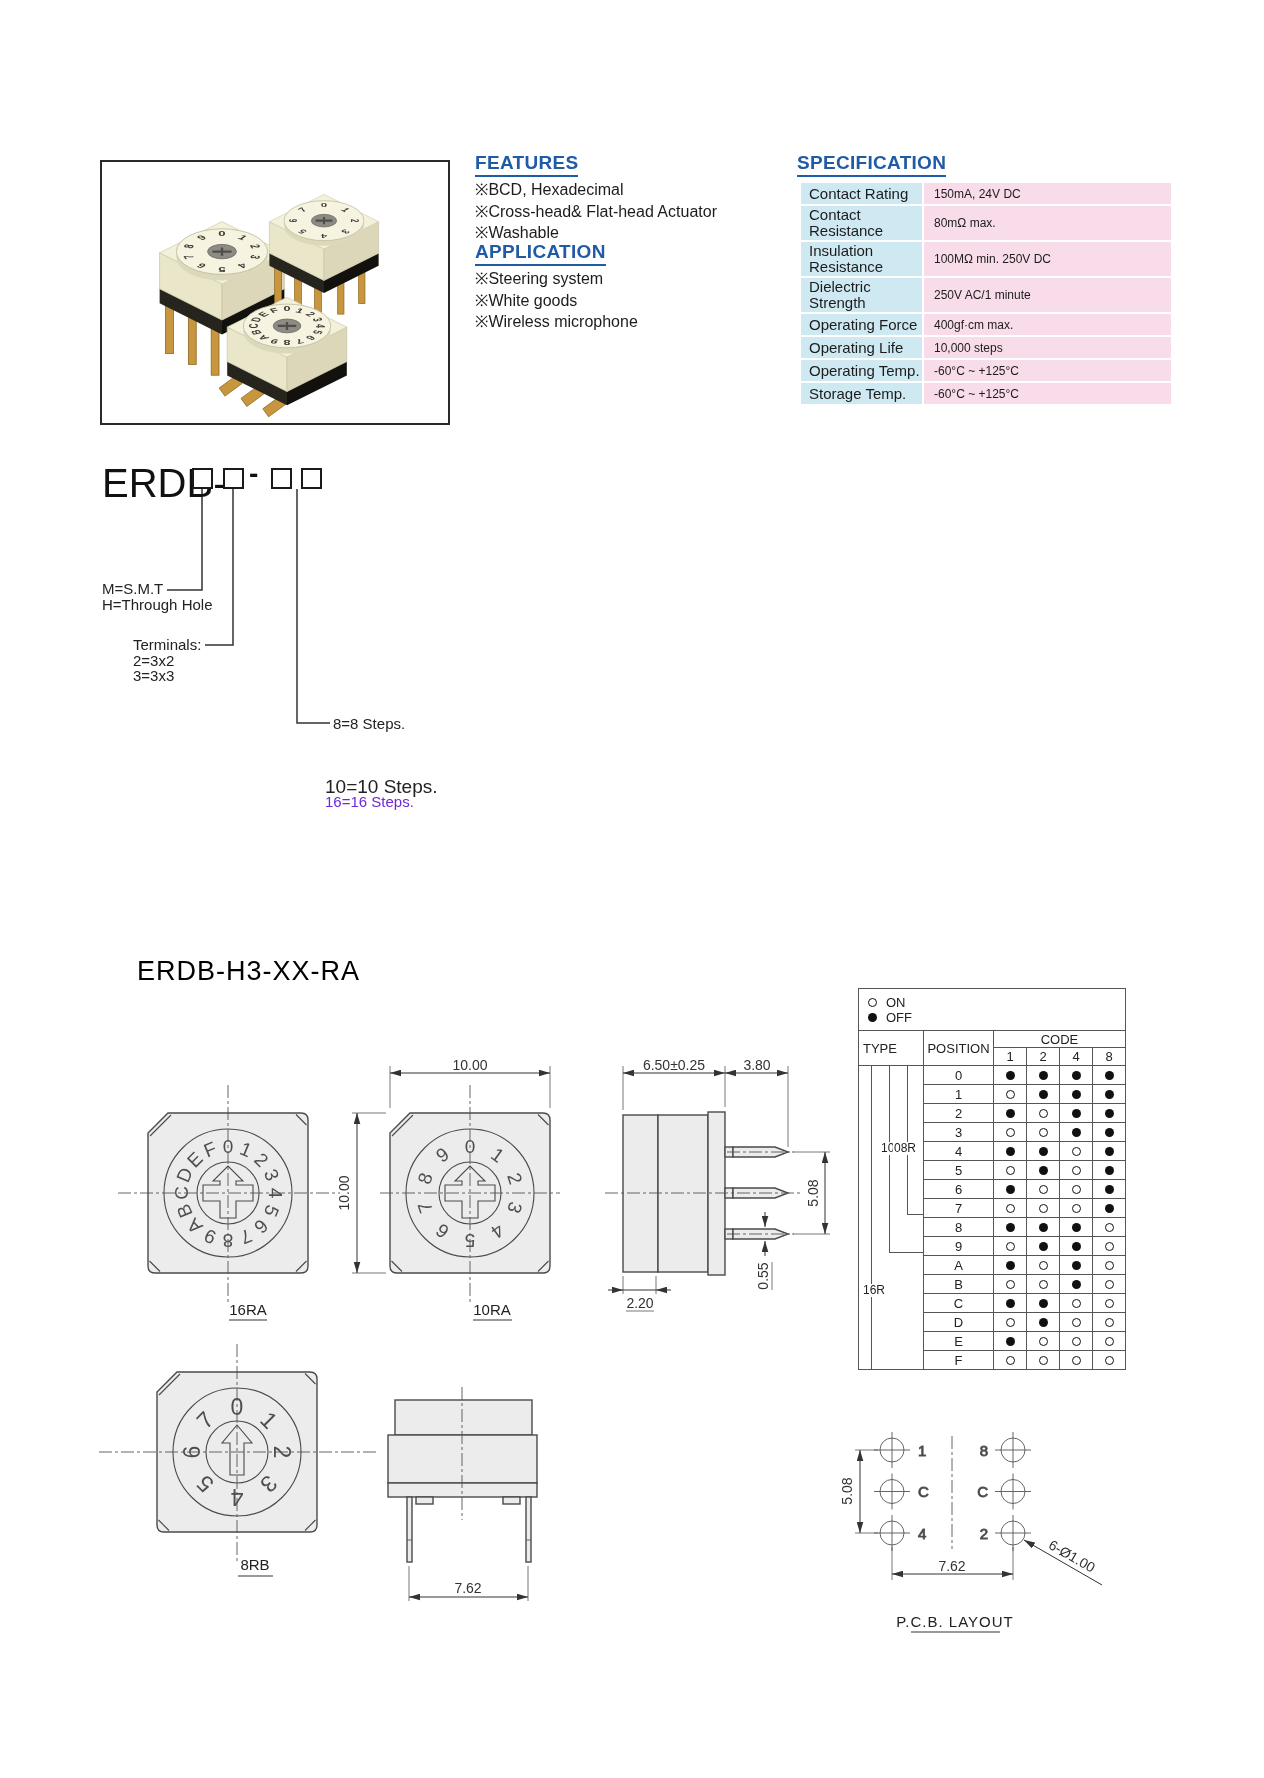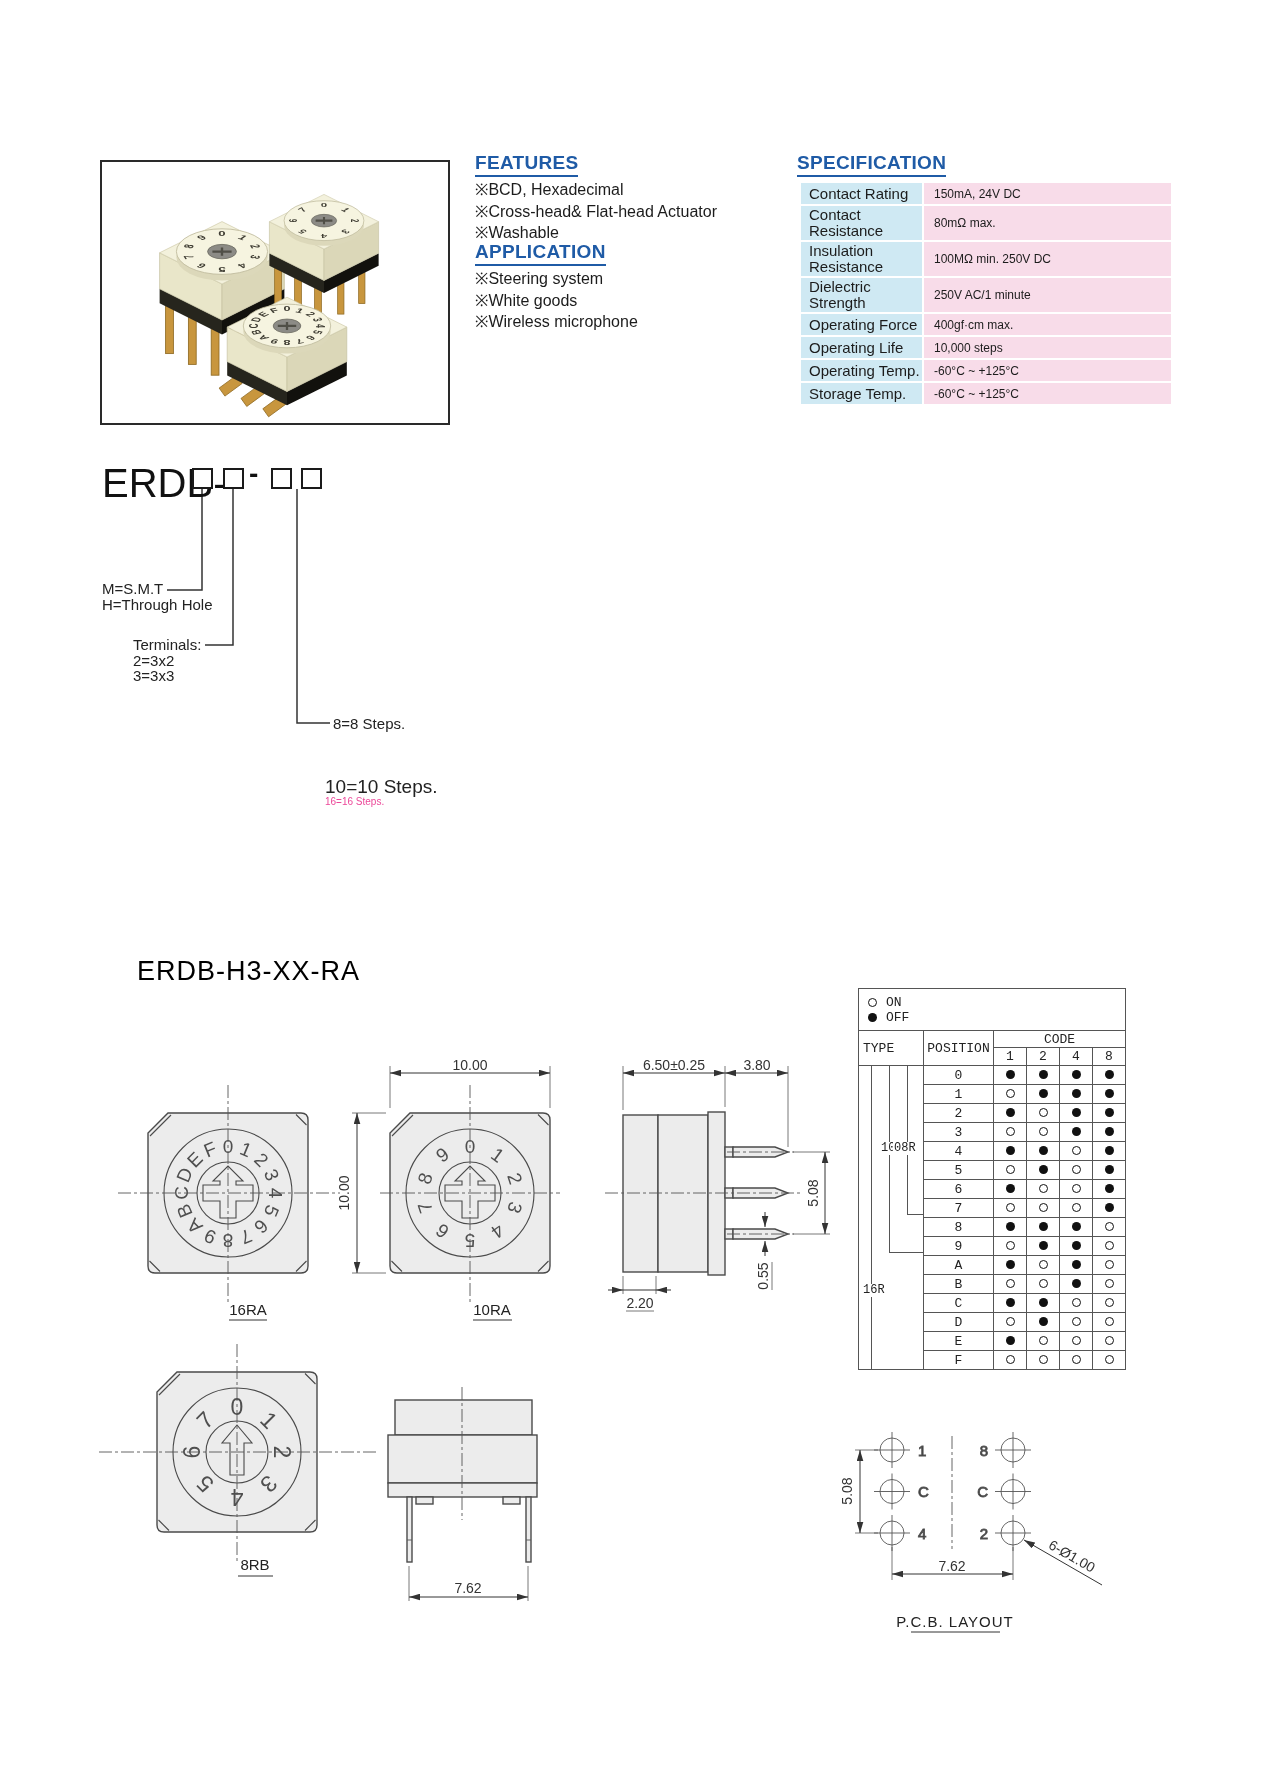--- a/index.html
+++ b/index.html
@@ -10,21 +10,21 @@
              display:inline-block;padding-bottom:1px;letter-spacing:.3px;}
   .li-item{font-size:16px;line-height:21.5px;color:#1c1c1c;white-space:nowrap;}
   
   #spec-table{border-collapse:separate;border-spacing:2px;}
   #spec-table td{vertical-align:middle;}
   .s-label{width:111px;background:#cfe9f3;padding:1px 2px 1px 8px;font-size:15px;height:19px;line-height:16px;}
   .s-value{width:235px;background:#f8dce9;padding:1px 2px 1px 10px;font-size:12px;}
   
   .pn-box{position:absolute;width:17px;height:17px;border:2px solid #1a1a1a;background:#fff;}
   
-  #code-table{border-collapse:collapse;table-layout:fixed;width:267px;border:1.5px solid #444;font-family:Liberation Mono, monospace;}
+  #code-table{border-collapse:collapse;table-layout:fixed;width:267px;border:1.5px solid #444;}
   #code-table td{border:1px solid #555;padding:0;text-align:center;color:#222;}
   .legend-cell{height:36px;text-align:left !important;padding:3px 0 2px 9px !important;}
   .lg-row{display:flex;align-items:center;gap:9px;font-size:13px;height:15px;}
   .dot{display:inline-block;border-radius:50%;flex:0 0 auto;}
   .dot.off{width:9px;height:9px;background:#111;}
   .dot.on{width:7px;height:7px;border:1.5px solid #111;background:#fff;}
   .type-h{font-size:13px;text-align:left !important;padding-left:4px !important;}
   .pos-h,.code-h,.bit{font-size:13px;}
   .code-h{height:16px;}
   .bit{height:17px;}
@@ -396,21 +396,21 @@
         <div style="font-size: 15px; line-height: 16px; color: rgb(34, 34, 34); white-space: nowrap;">H=Through Hole</div>
       </div>
     <div id="pn-term" class="abs" style="left:133px;top:637px;">
         <div style="font-size: 15px; line-height: 15.5px; color: rgb(34, 34, 34); white-space: nowrap;">Terminals:</div>
         <div style="font-size: 15px; line-height: 15.5px; color: rgb(34, 34, 34); white-space: nowrap;">2=3x2</div>
         <div style="font-size: 15px; line-height: 15.5px; color: rgb(34, 34, 34); white-space: nowrap;">3=3x3</div>
       </div>
     <div id="pn-steps" class="abs" style="left:325px;top:717px;">
         <div style="font-size: 15px; line-height: 14.8px; color: rgb(34, 34, 34); white-space: nowrap; padding-left: 8px;">8=8 Steps.</div>
         <div style="font-size: 19px; line-height: 14.8px; color: rgb(34, 34, 34); white-space: nowrap; margin-top: 48px;">10=10 Steps.</div>
-        <div style="font-size: 10px; line-height: 14.8px; color: #ec4899; white-space: nowrap;">16=16 Steps.</div>
+        <div style="font-size: 15px; line-height: 14.8px; color: #6d28d9; white-space: nowrap;">16=16 Steps.</div>
       </div>
   </div>
 
   <span class="abs" style="left:137px;top:956px;font-size:27px;letter-spacing:1px;color:#000;">ERDB-H3-XX-RA</span>
 
   <table id="code-table" class="abs" style="left:858px;top:988px;">
     <colgroup>
         <col style="width:65px">
         <col style="width:70px">
         <col style="width:33px">

